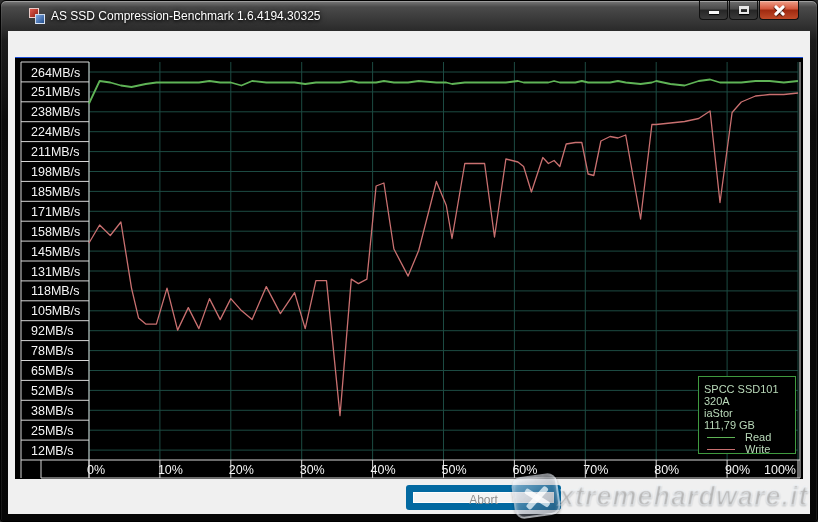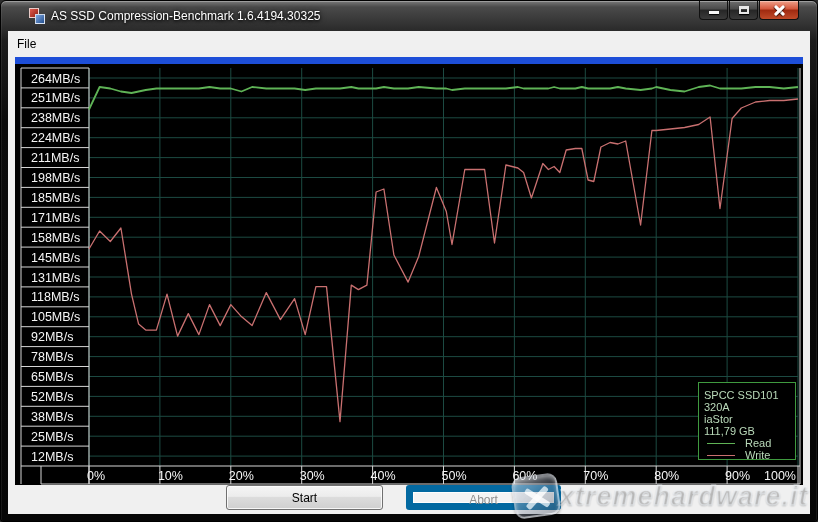--- a/index.html
+++ b/index.html
@@ -28,21 +28,21 @@
   .glyph-max{position:absolute;left:9px;top:5px;width:10px;height:8px;border:2px solid #e8e8e8;border-top-width:3px;box-shadow:0 1px 1px #000;}
   .xb{position:absolute;left:13px;top:8px;width:13px;height:3px;background:#fff;border-radius:1px;box-shadow:0 1px 1px rgba(0,0,0,.6);}
   .xb.a{transform:rotate(45deg);}
   .xb.b{transform:rotate(-45deg);}
 
   .client{position:absolute;left:7px;right:7px;top:30px;bottom:7px;background:#f0f0f0;}
   .menubar{position:absolute;left:0;top:0;width:100%;height:25px;background:#f0f0f0;display:flex;align-items:center;}
   .menu-item{font-size:12px;color:#000;padding:4px 9px;cursor:default;}
 
   .chart{position:absolute;left:7px;top:26px;width:788px;height:315px;background:#1d4ed8;z-index:1;
-    border-top:7px solid #1d4ed8;}
+    border-top:1px solid #1d4ed8;}
   .chart svg{display:block;}
 
   .legend{position:absolute;left:683px;top:318px;width:98px;height:78px;background:#000;
     border:1px solid #3f9a3f;color:#b9d9b9;font-size:11px;line-height:12px;padding:6px 0 0 5px;}
   .legend .lrow{display:flex;align-items:center;margin-top:0;}
   .legend .swatch{display:inline-block;width:28px;height:0;border-top:1px solid;margin:0 10px 0 3px;}
   .legend .swatch.read{border-color:#5fb356;}
   .legend .swatch.write{border-color:#c97070;}
 
   .btn{position:absolute;top:454px;height:25px;font-size:12px;font-family:"Liberation Sans",sans-serif;
@@ -83,23 +83,20 @@
         <span class="glyph-max"></span>
       </div>
       <div class="ctl close">
         <span class="xb a"></span>
         <span class="xb b"></span>
       </div>
     </div>
   </div>
 
   <div class="client">
-    <div class="menubar">
-      <span class="menu-item">File</span>
-    </div>
 
     <div class="chart">
       <svg width="788" height="421">
           <rect x="0" y="0" width="788" height="421" fill="#000000"></rect>
           <line x1="74" y1="4" x2="74" y2="402" stroke="#1c4a42" stroke-width="1"></line>
           <line x1="144.9" y1="4" x2="144.9" y2="402" stroke="#1c4a42" stroke-width="1"></line>
           <line x1="215.8" y1="4" x2="215.8" y2="402" stroke="#1c4a42" stroke-width="1"></line>
           <line x1="286.7" y1="4" x2="286.7" y2="402" stroke="#1c4a42" stroke-width="1"></line>
           <line x1="357.6" y1="4" x2="357.6" y2="402" stroke="#1c4a42" stroke-width="1"></line>
           <line x1="428.5" y1="4" x2="428.5" y2="402" stroke="#1c4a42" stroke-width="1"></line>
@@ -208,21 +205,20 @@
           <span class="swatch read"></span>
           <span>Read</span>
         </div>
         <div class="lrow">
           <span class="swatch write"></span>
           <span>Write</span>
         </div>
       </div>
     </div>
 
-    <button class="btn start">Start</button>
     <button class="btn abort" disabled="">Abort</button>
 
     <div class="watermark">
       <div class="wlogo">
         <span class="xbar a"></span>
         <span class="xbar b"></span>
       </div>
       <span class="wtext">xtremehardware.it</span>
     </div>
   </div>

